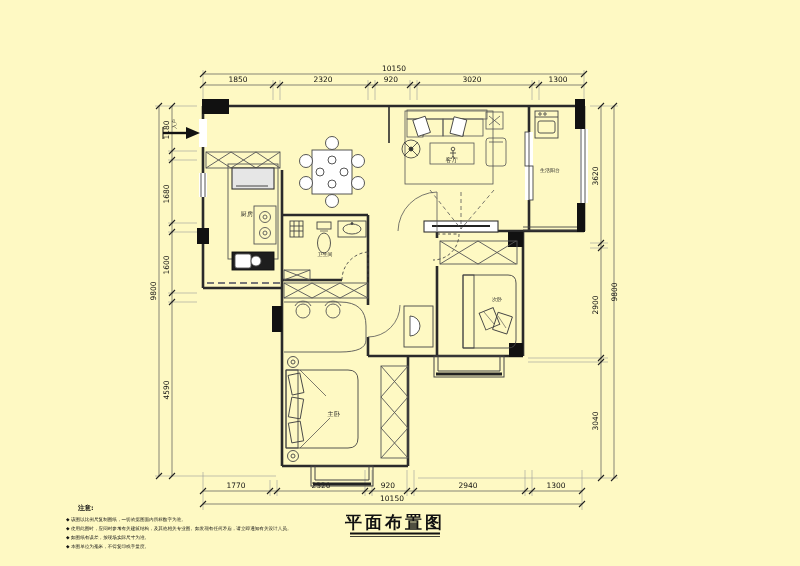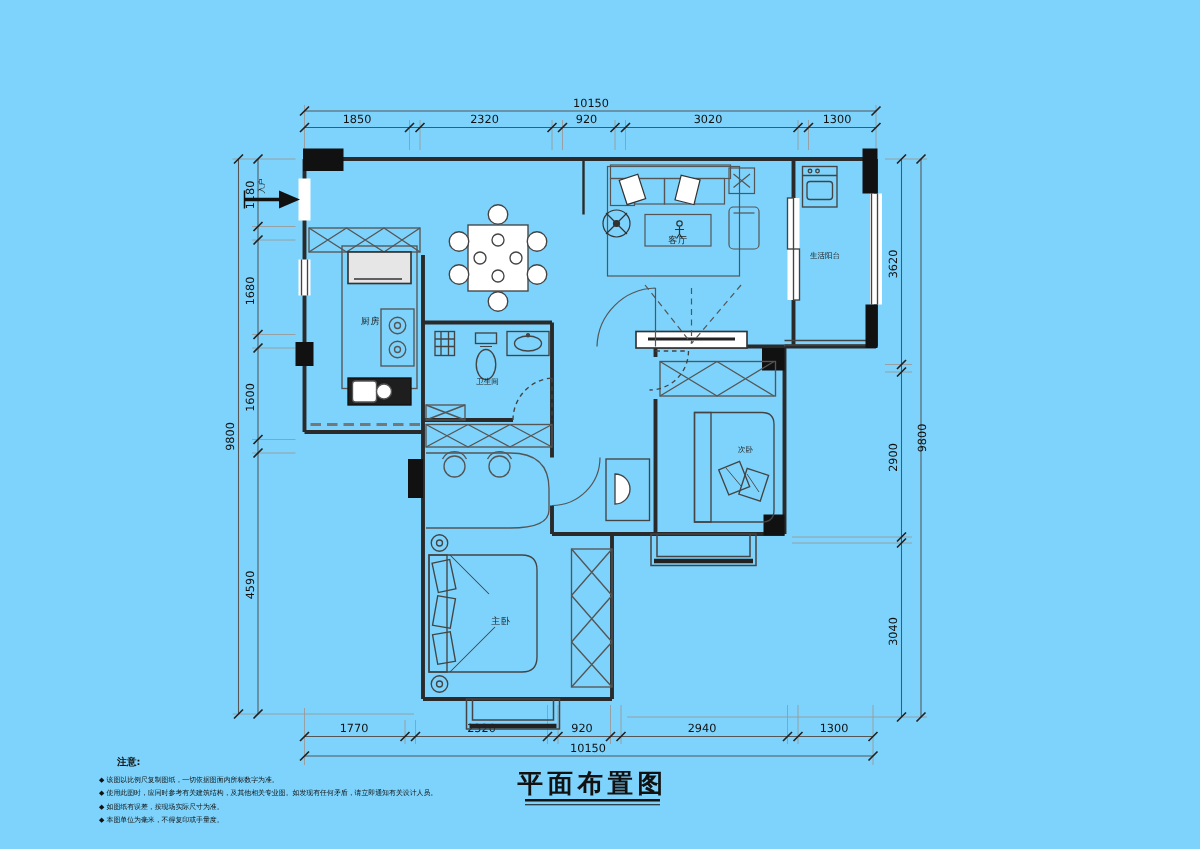--- a/index.html
+++ b/index.html
@@ -1,16 +1,16 @@
 <!DOCTYPE html>
 <html><head>
 <meta charset="utf-8">
 <style>
   html,body{margin:0;padding:0;background:#ffffff;}
-  #stage{position:relative;width:800px;height:566px;background:#7dd3fc;overflow:hidden;
+  #stage{position:relative;width:800px;height:566px;background:#fef9c3;overflow:hidden;
          font-family:"DejaVu Sans","Liberation Sans",sans-serif;}
   svg{display:block;}
   svg text{font-family:"DejaVu Sans","Liberation Sans",sans-serif;fill:#1a1a1a;}
   .dim{font-size:7.5px;fill:#111;}
   .room{font-size:6px;fill:#222;letter-spacing:0.5px;}
   .room-sm{font-size:5px;fill:#222;}
   .notes-head{font-size:6.5px;font-weight:bold;fill:#111;}
   .notes-item{font-size:4.6px;fill:#111;}
   .title{font-size:17px;font-weight:bold;letter-spacing:3px;fill:#111;}
 </style>

